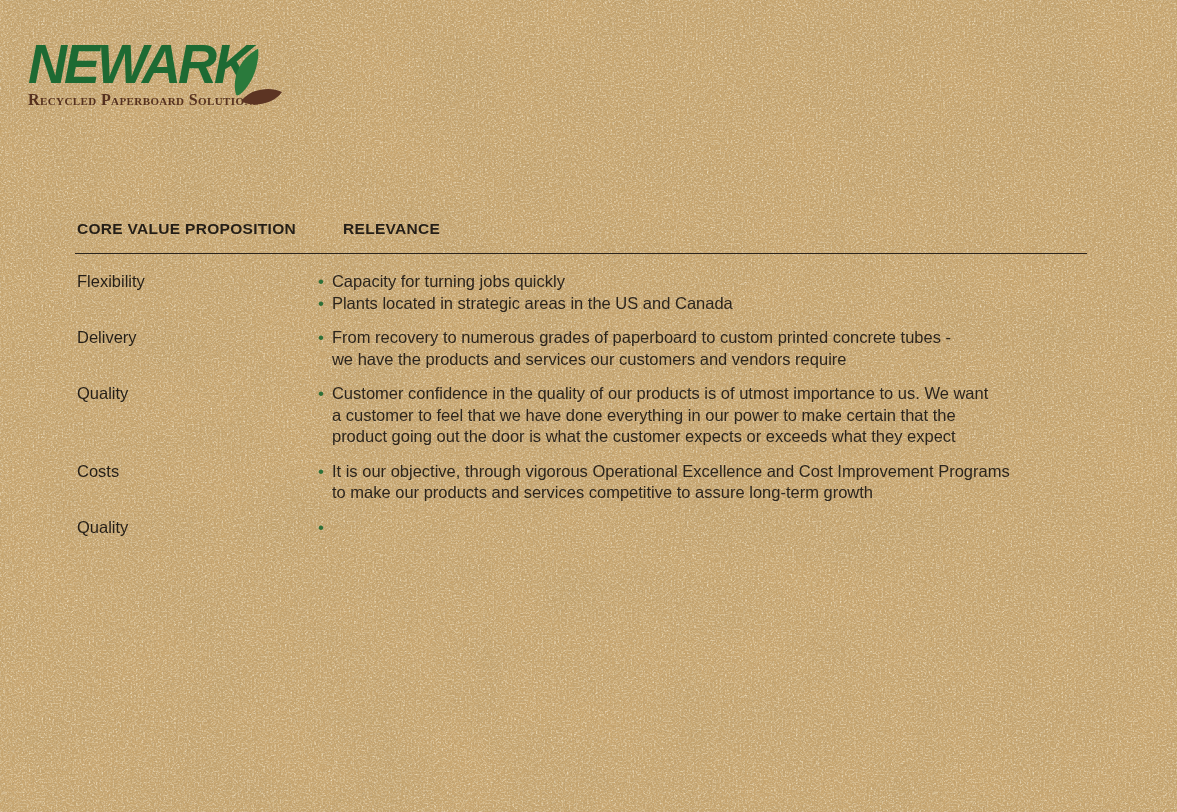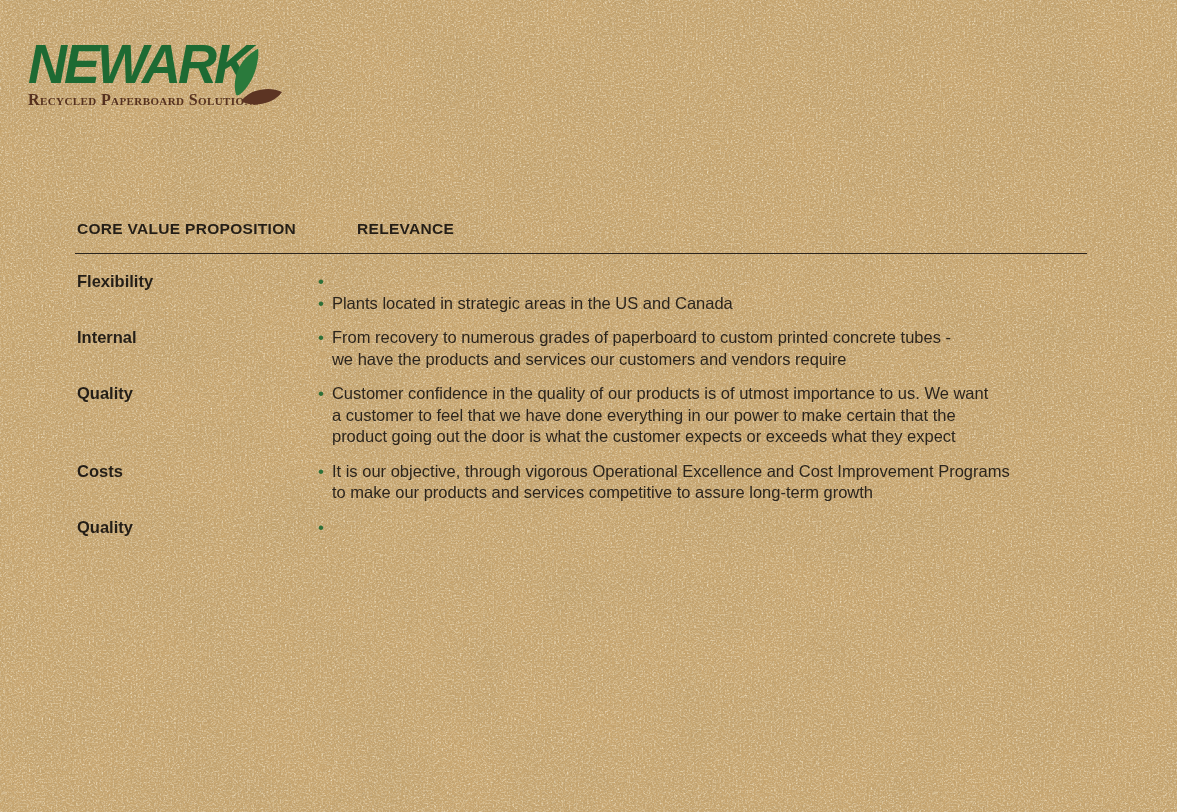--- a/index.html
+++ b/index.html
@@ -37,42 +37,42 @@
     font-family: "Liberation Serif", serif;
     font-variant: small-caps;
     font-size: 16px;
     font-weight: bold;
     letter-spacing: 0.4px;
     color: #55311f;
   }
 
   
   .value-table { position: absolute; left: 75px; top: 220px; width: 1014px; }
-  .table-headers { display: flex; padding-left: 2px; gap: 14px; }
+  .table-headers { display: flex; padding-left: 2px; }
   .table-headers .hdr {
     font-size: 15.5px;
     font-weight: bold;
     letter-spacing: 0.3px;
     color: #241e17;
   }
   .table-headers .hdr-col1 { width: 266px; }
   .divider {
     margin-top: 15px;
     width: 1012px;
     height: 0;
     border: none;
     border-top: 1.5px solid #2a241d;
   }
   .rows { margin-top: 17px; }
   .row { display: flex; padding-left: 2px; margin-bottom: 13px; }
   .row-label {
     width: 241px;
     flex: 0 0 241px;
     font-size: 16.5px;
-    font-weight: bold;
+    font-weight: normal;
     color: #241e17;
     line-height: 21.5px;
   }
   .row-bullets { flex: 1; }
   .bullet { display: flex; }
   .bullet .dot {
     color: #2e6f37;
     font-size: 17px;
     line-height: 21.5px;
     margin-right: 8px;
@@ -130,30 +130,31 @@
 
     <hr class="divider">
 
     <div class="rows">
 
       <div class="row">
         <div class="row-label">Flexibility</div>
         <div class="row-bullets">
           <div class="bullet">
             <span class="dot">•</span>
+            <span class="bullet-text">Capacity for turning jobs quickly</span>
           </div>
           <div class="bullet">
             <span class="dot">•</span>
             <span class="bullet-text">Plants located in strategic areas in the US and Canada</span>
           </div>
         </div>
       </div>
 
       <div class="row">
-        <div class="row-label">Internal</div>
+        <div class="row-label">Delivery</div>
         <div class="row-bullets">
           <div class="bullet">
             <span class="dot">•</span>
             <span class="bullet-text">From recovery to numerous grades of paperboard to custom printed concrete tubes -
 we have the products and services our customers and vendors require</span>
           </div>
         </div>
       </div>
 
       <div class="row">

